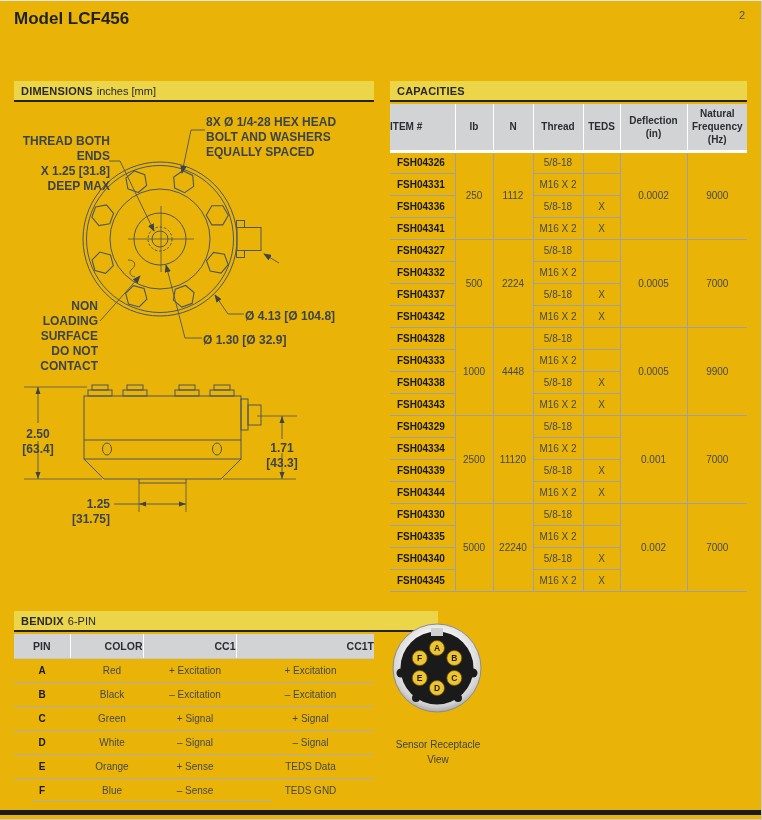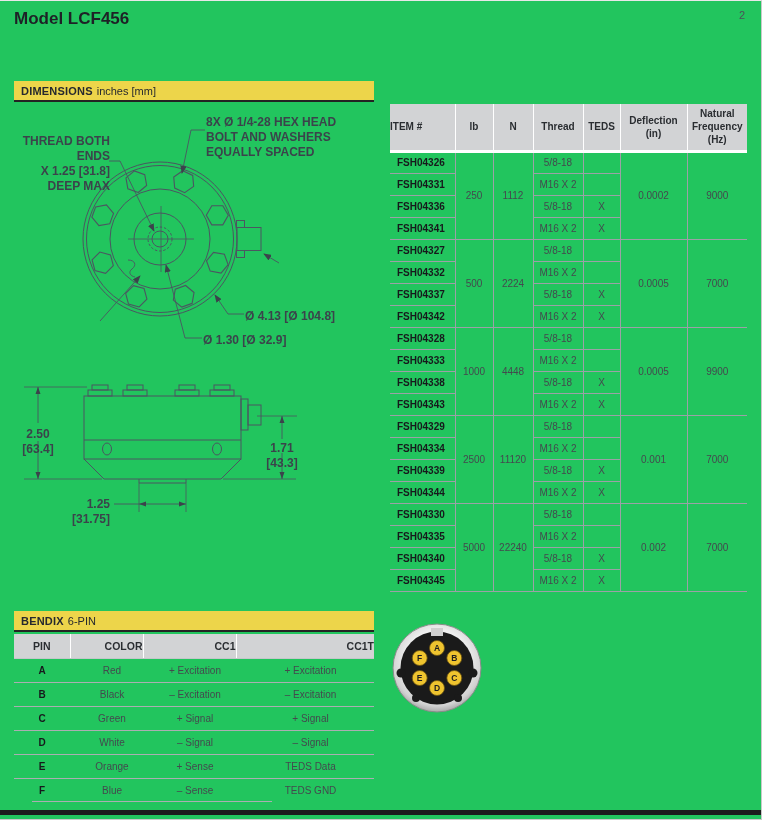--- a/index.html
+++ b/index.html
@@ -1,19 +1,19 @@
 <!DOCTYPE html>
 <html><head>
 <meta charset="utf-8">
 <style>
   * { margin:0; padding:0; box-sizing:border-box; }
   html,body { background:#ffffff; }
   body { font-family:"Liberation Sans", sans-serif; color:#26292e; }
   .page {
-    position:relative; width:762px; height:820px; background:#22c55e;
+    position:relative; width:762px; height:820px; background:#eab308;
     border-right:1px solid #c9c9c9; border-bottom:1px solid #c9c9c9;
     border-top:1px solid #e8e8e8; overflow:hidden;
   }
   .page-title { position:absolute; left:14px; top:8px; font-size:17px; font-weight:bold; color:#1e2126; }
   .page-number { position:absolute; right:16px; top:8px; font-size:11px; color:#4c5158; }
 
   .section-bar {
     position:absolute; height:21px; background:#edd54a; border-bottom:2px solid #232323;
     display:flex; align-items:center; padding:0 7px; font-size:11px; color:#26292e;
   }
@@ -183,27 +183,34 @@
           <polygon points="172,402 165,399.5 165,404.5"></polygon>
         </g>
       </g>
     </svg>
 
     <div class="lbl" style="left:192px; top:13px;">8X Ø 1/4-28 HEX HEAD
 BOLT AND WASHERS
 EQUALLY SPACED</div>
     <div class="lbl right" style="left:0; top:32px; width:96px;">THREAD BOTH ENDS
 X 1.25 [31.8] DEEP MAX</div>
+    <div class="lbl right" style="left:2px; top:197px; width:82px;">NON LOADING
+SURFACE
+DO NOT
+CONTACT</div>
     <div class="lbl" style="left:231px; top:207px;">Ø 4.13 [Ø 104.8]</div>
     <div class="lbl" style="left:189px; top:231px;">Ø 1.30 [Ø 32.9]</div>
     <div class="lbl center" style="left:1px; top:325px; width:46px;">2.50 [63.4]</div>
     <div class="lbl center" style="left:244px; top:339px; width:48px;">1.71 [43.3]</div>
     <div class="lbl right" style="left:46px; top:395px; width:50px;">1.25 [31.75]</div>
   </div>
 
+  <div class="section-bar" style="left:390px; top:80px; width:357px;">
+    <span class="bold">CAPACITIES</span>
+  </div>
 
   <table class="cap-table">
     <colgroup>
       <col style="width:65px">
         <col style="width:38px">
         <col style="width:40px">
       <col style="width:50px">
         <col style="width:37px">
         <col style="width:67px">
         <col style="width:60px">
@@ -344,21 +351,21 @@
         <td class="vl hb">X</td>
       </tr>
       <tr>
         <td class="item hb">FSH04345</td>
         <td class="vl hb">M16 X 2</td>
         <td class="vl hb">X</td>
       </tr>
     </tbody>
   </table>
 
-  <div class="section-bar" style="left:14px; top:610px; width:360px;">
+  <div class="section-bar" style="left:14px; top:610px; width:424px;">
     <span class="bold">BENDIX</span>
     <span class="rest">6-PIN</span>
   </div>
 
   <table class="bendix-table">
     <colgroup>
       <col style="width:56px">
         <col style="width:73px">
         <col style="width:93px">
         <col style="width:138px">
@@ -437,15 +444,17 @@
         <circle cx="28.7" cy="38" r="7.5" fill="#efc42f" stroke="#6b5310" stroke-width="0.8"></circle>
         <text x="46" y="31">A</text>
         <text x="63.3" y="41">B</text>
         <text x="63.3" y="61">C</text>
         <text x="46" y="71">D</text>
         <text x="28.7" y="61">E</text>
         <text x="28.7" y="41">F</text>
       </g>
     </svg>
   </div>
+  <div class="connector-caption">Sensor Receptacle
+View</div>
 
   <div class="footer-bar"></div>
 </div>
 
 </body></html>

